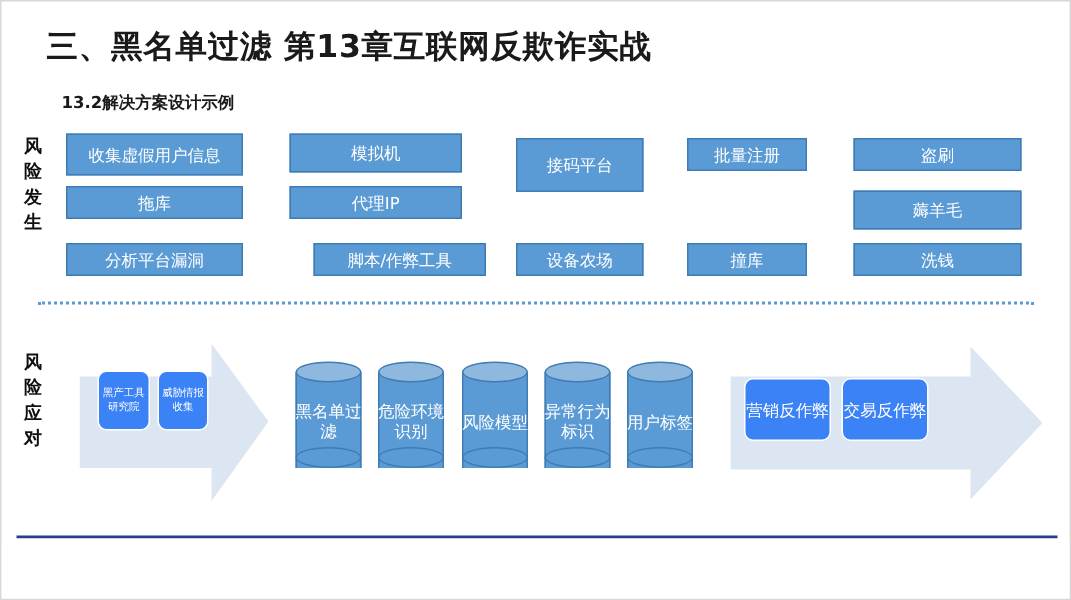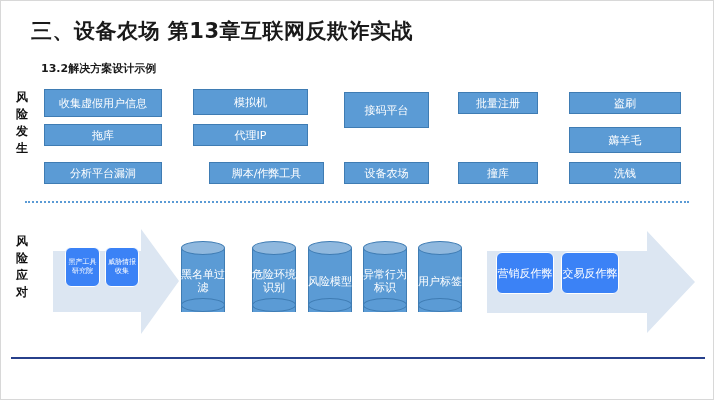--- a/index.html
+++ b/index.html
@@ -104,21 +104,21 @@
   .footer{
     position:absolute;left:0;top:358px;width:714px;height:42px;
     background:#ffffff;
   }
 </style>
 </head>
 <body>
 
 <div class="slide">
 
-  <div class="title">三、设备农场 第13章互联网反欺诈实战</div>
+  <div class="title">三、黑名单过滤 第13章互联网反欺诈实战</div>
   <div class="subtitle">13.2解决方案设计示例</div>
 
   <div class="vlabel" id="risk-occur-label">
     <span>风</span>
     <span>险</span>
     <span>发</span>
     <span>生</span>
   </div>
 
   <div class="bbox" style="left:43px;top:88px;width:118px;height:28px;">收集虚假用户信息</div>
@@ -149,21 +149,21 @@
   </div>
 
   <div class="arrowwrap" style="left:52px;top:228px;width:126px;height:105px;">
     <svg class="arrowsvg" width="126" height="105" viewBox="0 0 126 105">
       <polygon points="0,22 88,22 88,0 126,52 88,105 88,83 0,83" fill="#dce6f2"></polygon>
     </svg>
   </div>
   <div class="rbox small" style="left:64px;top:246px;width:35px;height:40px;">黑产工具研究院</div>
   <div class="rbox small" style="left:104px;top:246px;width:34px;height:40px;">威胁情报收集</div>
 
-  <div class="cyl" style="left:180px;top:240px;">
+  <div class="cyl" style="left:196px;top:240px;">
     <div class="body"></div>
     <div class="bottom"></div>
     <div class="top"></div>
     <div class="lbl">黑名单过滤</div>
   </div>
   <div class="cyl" style="left:251px;top:240px;">
     <div class="body"></div>
     <div class="bottom"></div>
     <div class="top"></div>
     <div class="lbl">危险环境识别</div>

